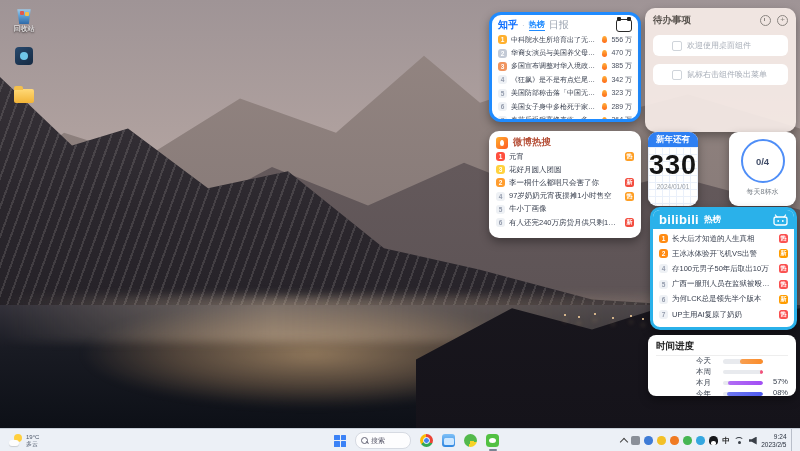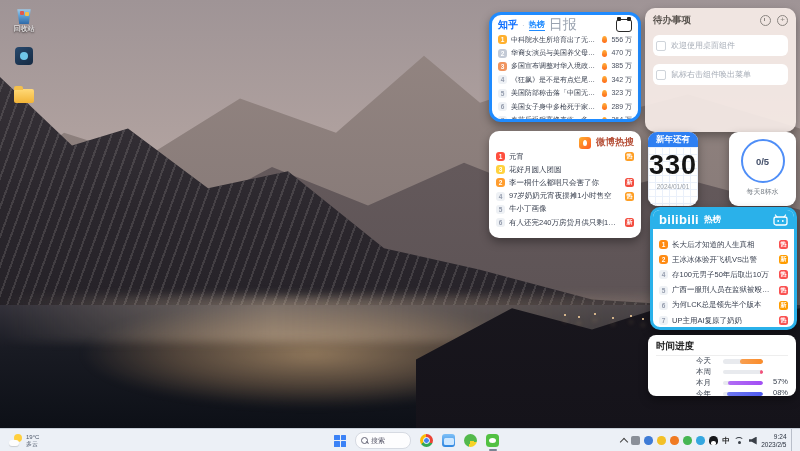--- a/index.html
+++ b/index.html
@@ -36,61 +36,61 @@
   .rk.g{color:#939bac;}
   .tag{flex:0 0 auto;width:9px;height:9px;border-radius:2.5px;display:flex;align-items:center;justify-content:center;font-size:6px;color:#fff;font-weight:700;}
   .row{display:flex;align-items:center;gap:4px;cursor:pointer;}
   .ttl{flex:1 1 auto;white-space:nowrap;overflow:hidden;text-overflow:ellipsis;color:#3a4150;}
   
   #zhihu{left:489px;top:12px;width:152px;height:110px;border:3px solid #1f8bff;border-radius:12px;padding:2px 6px 0;}
   #zhihu .hd{display:flex;align-items:center;gap:4px;height:16px;}
   #zhihu .logo{color:#0a6cff;font-weight:800;font-size:10px;}
   #zhihu .sep{color:#c2c9d4;font-size:8px;}
   #zhihu .tab-hot{color:#1f8bff;font-size:8px;font-weight:700;border-bottom:1.5px solid #1f8bff;}
-  #zhihu .tab-daily{color:#9aa3b0;font-size:14px;}
+  #zhihu .tab-daily{color:#9aa3b0;font-size:10px;}
   .mascot{margin-left:auto;width:14px;height:11px;background:#fff;border:1.2px solid #2a2a2a;border-radius:3px;position:relative;}
   .mascot::before,.mascot::after{content:"";position:absolute;top:-3px;width:4px;height:4px;background:#222;border-radius:1px;}
   .mascot::before{left:0;}.mascot::after{right:0;}
   #zhihu .row{height:13.4px;font-size:7px;}
   #zhihu .heat{flex:0 0 auto;color:#4a5160;font-size:7px;}
   .flame{flex:0 0 auto;width:5px;height:7px;background:linear-gradient(180deg,#ffb03a,#ff6a1a);border-radius:50% 50% 50% 50%/62% 62% 38% 38%;}
   .rk.z1{background:#ffb02e;} .rk.z2{background:#c3cad6;} .rk.z3{background:#f0945f;}
   
   #todo{left:645px;top:8px;width:151px;height:124px;background:rgba(246,236,231,.92);border-radius:10px;padding:6px 8px;}
   #todo .hd{display:flex;align-items:center;height:13px;}
   #todo .t{font-size:9.5px;font-weight:700;color:#5a5550;}
   .ico-clock{margin-left:auto;width:9px;height:9px;border:1.1px solid #8a8580;border-radius:50%;position:relative;}
   .ico-clock::before{content:"";position:absolute;left:3.4px;top:1.5px;width:1px;height:3px;background:#8a8580;}
   .ico-plus{margin-left:6px;width:9px;height:9px;border:1.1px solid #8a8580;border-radius:50%;color:#8a8580;font-size:8px;line-height:8px;text-align:center;}
-  .todo-row{margin-top:8px;height:21px;background:#fff;border-radius:6px;display:flex;align-items:center;gap:5px;padding:0 3px;}
+  .todo-row{margin-top:8px;height:21px;background:#fff;border-radius:6px;display:flex;align-items:center;gap:5px;padding:0 19px;}
   .cb{width:8px;height:8px;border:1px solid #cfd4da;border-radius:2px;background:#fff;}
   .todo-row .tx{font-size:8px;color:#a8aeb8;}
   
   #count{left:648px;top:132px;width:50px;height:74px;border-radius:9px;}
   #count .hd{height:15px;background:#2e7ff2;color:#fff;font-size:8.5px;font-weight:700;display:flex;align-items:center;justify-content:center;}
   #count .body{position:absolute;inset:15px 0 0 0;background-image:linear-gradient(#eaf0fa 1px,transparent 1px),linear-gradient(90deg,#eaf0fa 1px,transparent 1px);background-size:7px 7px;}
   #count .days{font-size:27px;font-weight:800;color:#141414;text-align:center;margin-top:3px;letter-spacing:1px;}
   #count .date{font-size:6.5px;color:#9aa0a8;text-align:center;margin-top:2px;}
   
   #water{left:729px;top:132px;width:67px;height:74px;border-radius:9px;}
   #water .ring{width:40px;height:40px;border:2.5px solid #4f8ef7;border-radius:50%;margin:7px auto 0;display:flex;align-items:center;justify-content:center;font-size:9.5px;color:#44506a;font-weight:600;}
   #water .cap{font-size:7px;color:#7a8088;text-align:center;margin-top:4px;}
   
   #bili{left:650px;top:207px;width:147px;height:123px;border:3px solid #2ab1ea;border-radius:10px;}
   #bili .hd{height:19px;background:#2ab1ea;display:flex;align-items:center;gap:5px;padding:0 6px;color:#fff;}
   #bili .logo{font-size:13px;font-weight:700;letter-spacing:.3px;}
   #bili .tab{font-size:8.5px;font-weight:700;}
   #bili .tv{margin-left:auto;display:flex;}
-  #bili .list{padding:8px 6px 0;}
+  #bili .list{padding:2px 6px 0;}
   #bili .row{height:15.2px;font-size:7.5px;}
   .rk.b1,.rk.b2,.rk.b3{background:#ff8b13;}
   #bili .tag-hot{background:#fa5151;} #bili .tag-new{background:#ff9d00;}
   
   #weibo{left:489px;top:131px;width:152px;height:107px;padding:4px 7px 0;}
-  #weibo .hd{display:flex;align-items:center;gap:5px;height:15px;justify-content:flex-end;}
+  #weibo .hd{display:flex;align-items:center;gap:5px;height:15px;}
   .wb-ic{width:12px;height:12px;border-radius:3px;background:linear-gradient(135deg,#ffb12e,#ff5722);display:flex;align-items:center;justify-content:center;}
   .wb-ic .flame{width:4px;height:6px;background:#fff;}
   #weibo .t{font-size:9.5px;font-weight:700;color:#b8553e;}
   #weibo .row{height:13.2px;font-size:7.5px;}
   .rk.w1{background:#ff4f3e;} .rk.w2{background:#ff9d2e;} .rk.w3{background:#ffd23e;}
   #weibo .tag-hot{background:#ff9f24;} #weibo .tag-new{background:#f34d3f;}
   
   #prog{left:648px;top:335px;width:148px;height:61px;border-radius:8px;padding:5px 8px;}
   #prog .t{font-size:9.5px;font-weight:700;color:#222;border-bottom:1px solid #eee;padding-bottom:2px;}
   .p-row{display:flex;align-items:center;gap:5px;height:10.8px;}
@@ -246,21 +246,21 @@
 <div id="count" class="widget">
   <div class="hd">新年还有</div>
   <div class="body">
     <div class="days">330</div>
     <div class="date">2024/01/01</div>
   </div>
 </div>
 
 <div id="water" class="widget">
   <div class="ring">
-    <span>0/5</span>
+    <span>0/4</span>
   </div>
   <div class="cap">每天8杯水</div>
 </div>
 
 <div id="weibo" class="widget">
   <div class="hd">
     <span class="wb-ic">
         <span class="flame"></span>
       </span>
     <span class="t">微博热搜</span>

